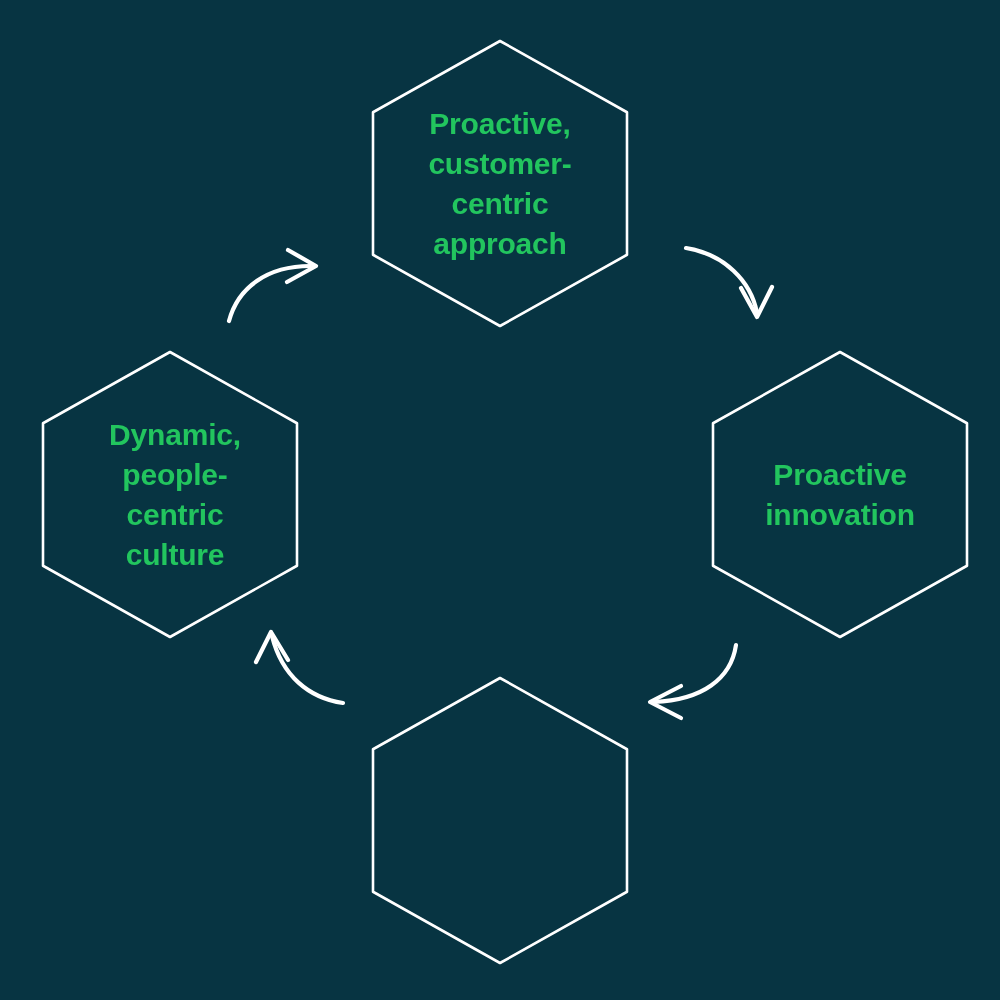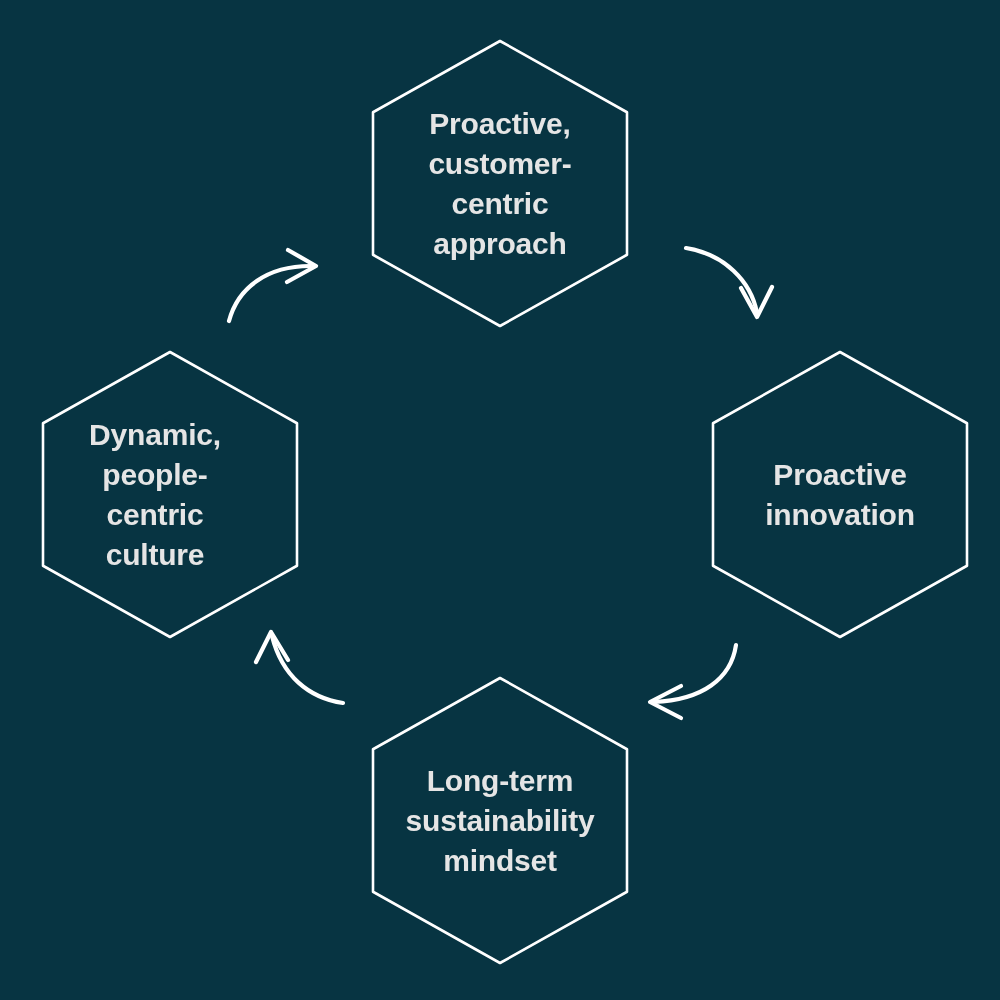--- a/index.html
+++ b/index.html
@@ -26,33 +26,33 @@
     width: 1000px;
     height: 1000px;
     display: block;
   }
   .hex-label {
     position: absolute;
     display: flex;
     align-items: center;
     justify-content: center;
     text-align: center;
-    color: #e5e5e5;
+    color: #22c55e;
     font-family: "Liberation Sans", sans-serif;
     font-weight: bold;
     font-size: 30px;
     line-height: 40px;
     letter-spacing: -0.2px;
     white-space: pre-line;
     pointer-events: none;
   }
   #label-top    { left: 373px; top: 41px;  width: 254px; height: 285px; }
   #label-right  { left: 713px; top: 352px; width: 254px; height: 285px; }
   #label-bottom { left: 373px; top: 678px; width: 254px; height: 285px; }
-  #label-left   { left: 29px;  top: 352px; width: 252px; height: 285px; }
+  #label-left   { left: 49px;  top: 352px; width: 252px; height: 285px; }
 </style>
 </head>
 <body>
 
 <div id="diagram-root">
 
   <svg id="cycle-svg" viewBox="0 0 1000 1000" xmlns="http://www.w3.org/2000/svg">
 
     <g fill="none" stroke="#ffffff" stroke-width="2.6" stroke-linejoin="round" stroke-linecap="round">
 
@@ -90,22 +90,19 @@
   </svg>
 
   <div class="hex-label" id="label-top">Proactive,
 customer-
 centric
 approach</div>
 
   <div class="hex-label" id="label-right">Proactive
 innovation</div>
 
-  <div class="hex-label" id="label-bottom">Long-term
-sustainability
-mindset</div>
 
   <div class="hex-label" id="label-left">Dynamic,
 people-
 centric
 culture</div>
 
 </div>
 
 </body></html>

